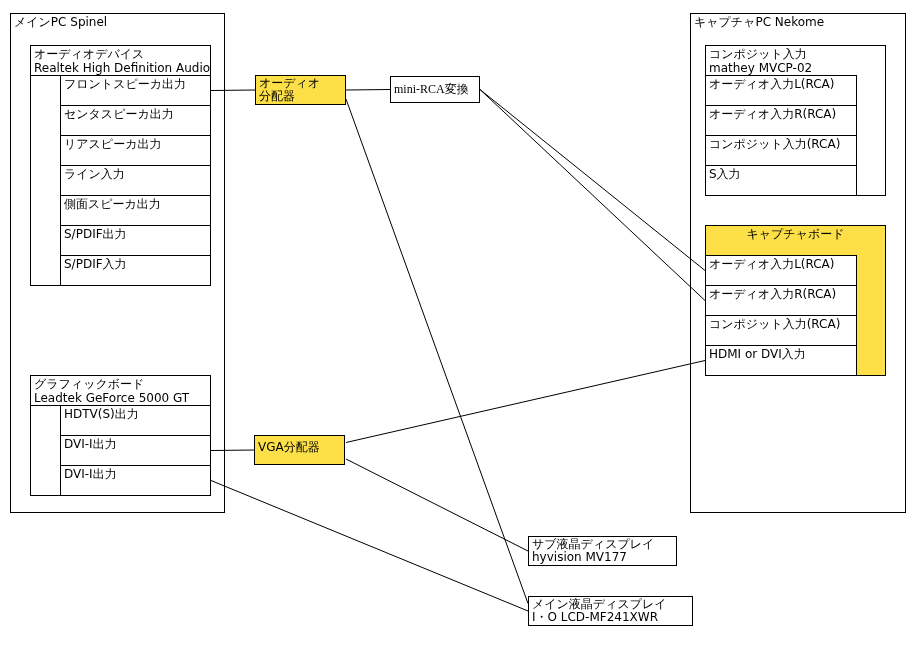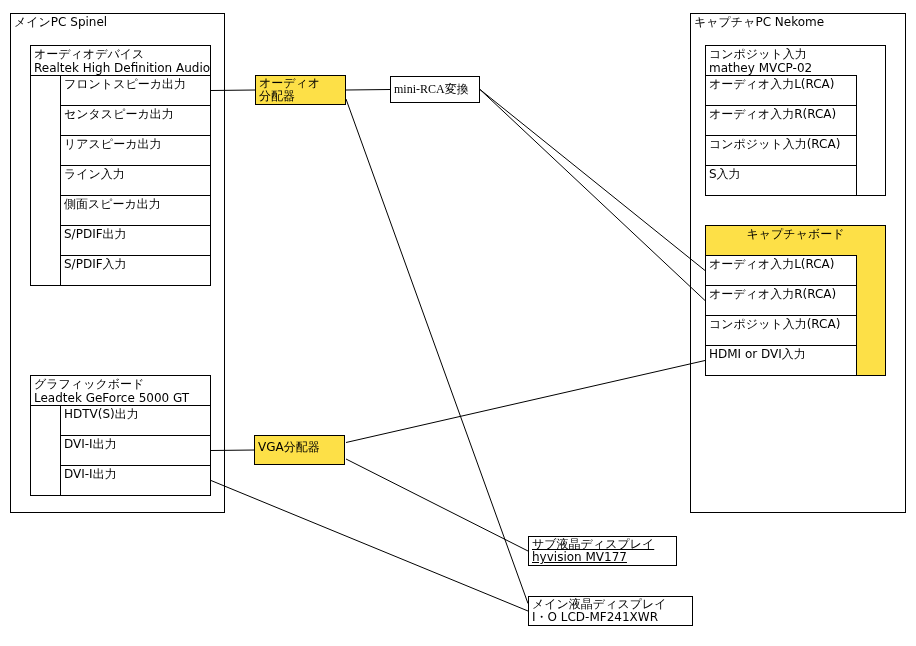--- a/index.html
+++ b/index.html
@@ -88,21 +88,21 @@
 
   <div class="box yellow two-line" style="left:255px; top:75px; width:91px; height:30px;">
     <div>オーディオ</div>
     <div>分配器</div>
   </div>
 
   <div class="box" style="left:390px; top:76px; width:90px; height:27px; padding:4px 3px; white-space:nowrap; overflow:hidden;font-family:Liberation Serif, serif;">mini-RCA変換</div>
 
   <div class="box yellow" style="left:254px; top:435px; width:91px; height:30px; padding:3px 3px; white-space:nowrap; overflow:hidden;">VGA分配器</div>
 
-  <div class="box two-line" style="left:528px; top:536px; width:149px; height:30px;text-decoration:underline;">
+  <div class="box two-line" style="left:528px; top:536px; width:149px; height:30px;">
     <div>サブ液晶ディスプレイ</div>
     <div>hyvision MV177</div>
   </div>
 
   <div class="box two-line" style="left:528px; top:596px; width:165px; height:30px;">
     <div>メイン液晶ディスプレイ</div>
     <div>I・O LCD-MF241XWR</div>
   </div>
 
   <div class="box" style="left:690px; top:13px; width:216px; height:500px;">

